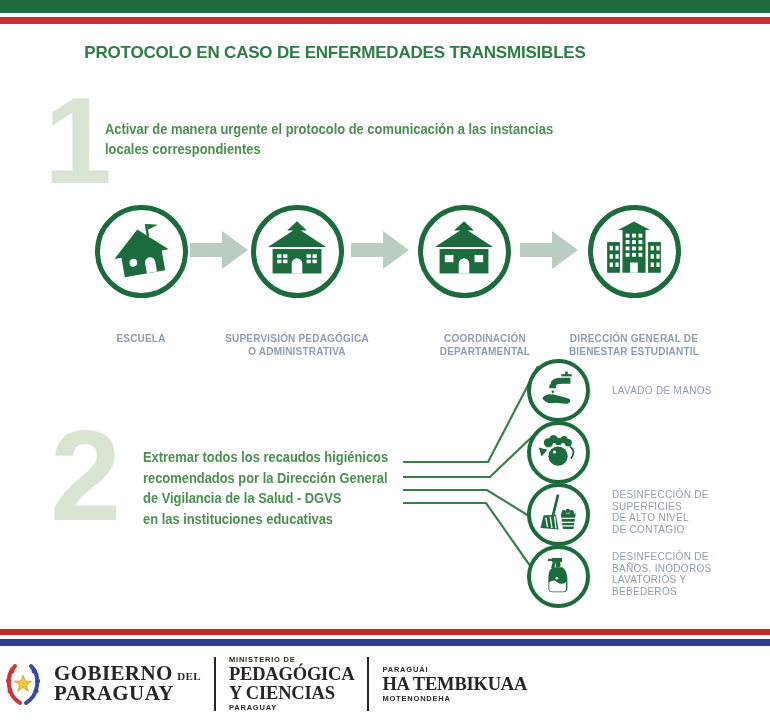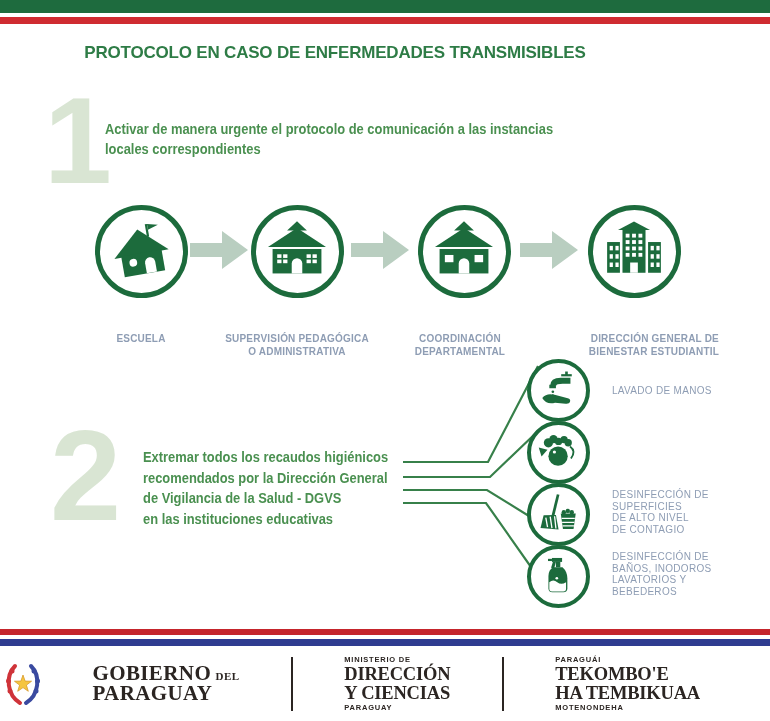--- a/index.html
+++ b/index.html
@@ -42,21 +42,21 @@
   .m-circle{position:absolute;left:527px;width:63px;height:63px;border-radius:50%;
             border:4px solid #1c6b3c;background:#fff;box-sizing:border-box;
             display:flex;align-items:center;justify-content:center;z-index:2;}
   .m-label{position:absolute;left:612px;width:140px;color:#8e9db4;font-weight:normal;
            font-size:10px;line-height:11.5px;letter-spacing:0.3px;}
   .m-label span{display:block;}
   .connectors{position:absolute;left:400px;top:358px;z-index:1;}
 
   
   .footer-row{position:absolute;top:653px;left:0;width:700px;height:62px;
-              display:flex;align-items:center;justify-content:space-between;color:#2b2522;}
+              display:flex;align-items:center;justify-content:flex-start;color:#2b2522;}
   .gob-block{margin-left:8px;font-family:"Liberation Serif",serif;font-weight:bold;
              line-height:0.95;letter-spacing:0.4px;}
   .gob-big{font-size:21px;}
   .gob-small{font-size:11px;}
   .v-div{width:2px;height:54px;background:#2b2522;margin:0 13px;}
   .wordmark{line-height:1;}
   .wm-small{font-size:7.5px;font-weight:bold;letter-spacing:0.8px;line-height:10px;}
   .wm-big{font-family:"Liberation Serif",serif;font-weight:bold;font-size:18.5px;
           line-height:19px;letter-spacing:-0.2px;}
   svg{display:block;}
@@ -138,21 +138,21 @@
         <polygon points="50,15 94,44 6,44"></polygon>
         <rect x="13" y="47" width="74" height="37"></rect>
         <path d="M42,84 v-15 a8,8 0 0 1 16,0 v15 z" fill="#ffffff"></path>
         <g fill="#ffffff">
           <rect x="21" y="56" width="13" height="11"></rect>
           <rect x="66" y="56" width="13" height="11"></rect>
         </g>
       </g>
     </svg>
   </div>
-  <div class="flow-label" style="left:375px;">
+  <div class="flow-label" style="left:400px;">
     <span>COORDINACIÓN</span>
     <span>DEPARTAMENTAL</span>
   </div>
 
   <svg class="arrow" style="left:520px;" width="58" height="38" viewBox="0 0 58 38">
     <polygon points="0,12 32,12 32,0 58,19 32,38 32,26 0,26" fill="#b9cec0"></polygon>
   </svg>
 
   <div class="flow-circle" style="left:587.5px;top:204.5px;">
     <svg width="64" height="64" viewBox="0 0 100 100">
@@ -184,21 +184,21 @@
           <rect x="76" y="42" width="5" height="7"></rect>
             <rect x="85" y="42" width="5" height="7"></rect>
           <rect x="76" y="55" width="5" height="7"></rect>
             <rect x="85" y="55" width="5" height="7"></rect>
           <rect x="76" y="68" width="5" height="7"></rect>
             <rect x="85" y="68" width="5" height="7"></rect>
         </g>
       </g>
     </svg>
   </div>
-  <div class="flow-label" style="left:549px;text-align:right;">
+  <div class="flow-label" style="left:549px;">
     <span>DIRECCIÓN GENERAL DE</span>
     <span>BIENESTAR ESTUDIANTIL</span>
   </div>
 
   <div class="abs bignum num2">2</div>
   <div class="abs steptext step2text">
     <span>Extremar todos los recaudos higiénicos</span><br>
     <span>recomendados por la Dirección General</span><br>
     <span>de Vigilancia de la Salud - DGVS</span><br>
     <span>en las instituciones educativas</span>
@@ -306,26 +306,25 @@
       <polygon points="23,15 25.12,21.09 31.56,21.22 26.42,25.11 28.29,31.28 23,27.6 17.71,31.28 19.58,25.11 14.44,21.22 20.88,21.09" fill="#f5c53f" stroke="#d89b2d" stroke-width="0.8"></polygon>
     </svg>
     <div class="gob-block">
       <div><span class="gob-big">GOBIERNO</span>
            <span class="gob-small">DEL</span></div>
       <div class="gob-big">PARAGUAY</div>
     </div>
     <div class="v-div"></div>
     <div class="wordmark">
       <div class="wm-small">MINISTERIO DE</div>
-      <div class="wm-big">DIRECCIÓN</div>
+      <div class="wm-big">PEDAGÓGICA</div>
       <div class="wm-big">Y CIENCIAS</div>
       <div class="wm-small">PARAGUAY</div>
     </div>
     <div class="v-div"></div>
     <div class="wordmark">
       <div class="wm-small">PARAGUÁI</div>
-      <div class="wm-big">TEKOMBO'E</div>
       <div class="wm-big">HA TEMBIKUAA</div>
       <div class="wm-small">MOTENONDEHA</div>
     </div>
   </div>
 
 </div>
 
 </body></html>

